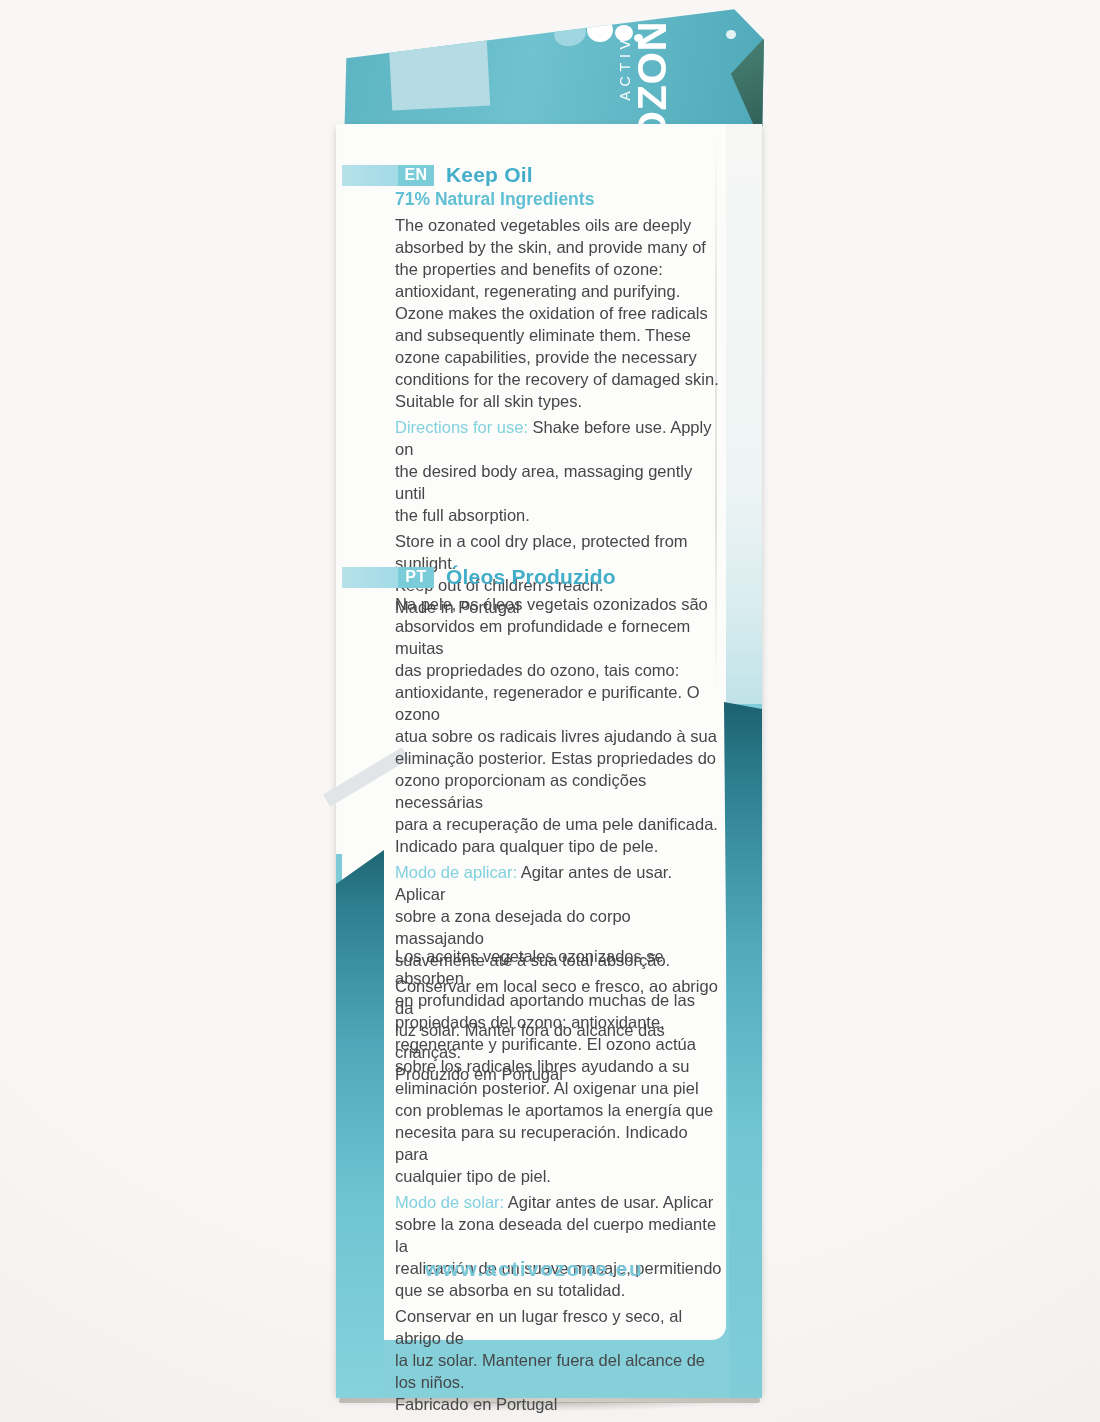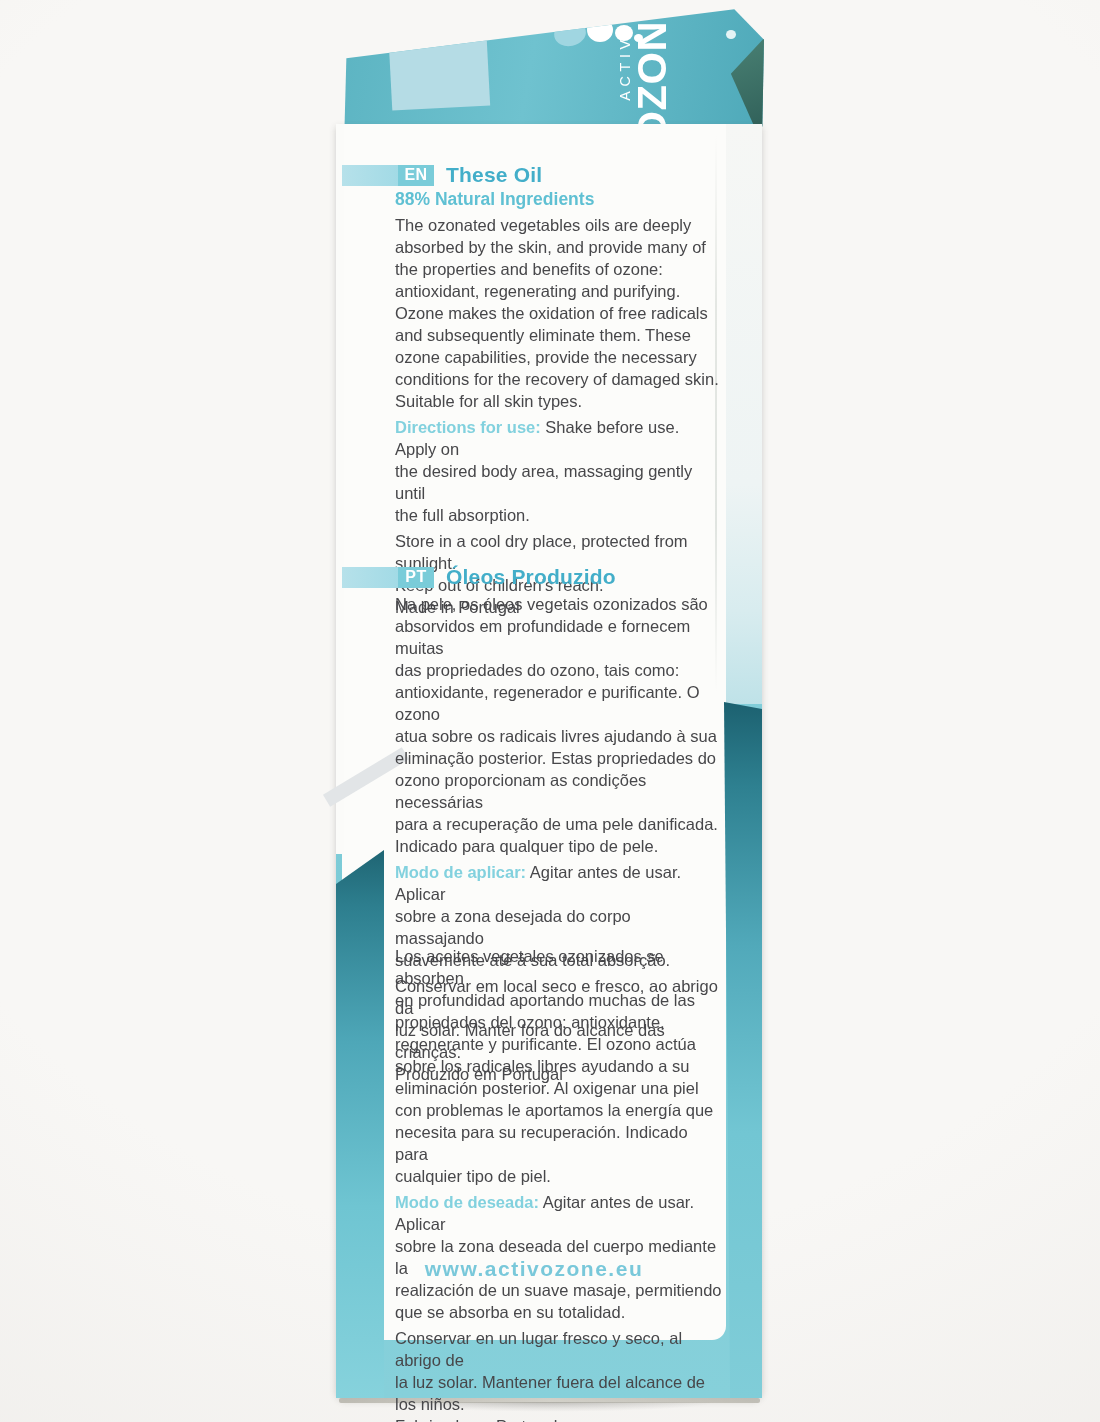--- a/index.html
+++ b/index.html
@@ -64,21 +64,21 @@
   .lang{position:absolute;left:0;width:384px;}
   .lang-en{top:39px;} .lang-pt{top:441px;} .lang-es{top:817px;}
   .head{display:flex;align-items:center;height:24px;}
   .band{width:92px;height:21px;display:flex;justify-content:flex-end;
     background:linear-gradient(90deg,#b6e1ea 0%,#a4dbe6 55%,#92d4e0 100%);}
   .chip{width:36px;height:21px;background:#7accd9;color:#fff;font-weight:700;font-size:16px;
     display:flex;align-items:center;justify-content:center;letter-spacing:.5px;}
   .title{margin:0 0 0 12px;font-size:21px;font-weight:700;color:#43aec9;letter-spacing:.2px;}
   .subtitle{margin:2px 0 0 53px;font-size:17.5px;font-weight:700;color:#5fc0d3;}
   .btext{margin:4px 16px 0 53px;width:328px;font-size:16.5px;line-height:22px;color:#47474a;white-space:pre-line;}
-  .dlabel{color:#82d1de;font-weight:700;}
+  .dlabel{color:#82d1de;font-weight:400;}
   .website{position:absolute;left:0;top:1133px;width:384px;text-align:center;
     font-size:21px;font-weight:700;color:#79c8da;letter-spacing:1.5px;}
 
   
   .bottom-edge{position:absolute;left:339px;top:1398px;width:421px;height:5px;opacity:.85;
     background:linear-gradient(90deg,#b6b4ab,#d0cec5 50%,#b9b7ae);border-radius:2px;}
   .ground-shadow{position:absolute;left:330px;top:1402px;width:440px;height:13px;
     background:radial-gradient(50% 100% at 50% 0,rgba(50,50,45,.22),rgba(0,0,0,0) 75%);}
 </style>
 </head>
@@ -113,23 +113,23 @@
     <div class="gray-stripe"></div>
     <div class="left-bar"></div>
 
     <div class="sections">
 
       <section class="lang lang-en">
         <div class="head">
           <span class="band">
             <span class="chip">EN</span>
           </span>
-          <h2 class="title">These Oil</h2>
+          <h2 class="title">Keep Oil</h2>
         </div>
-        <div class="subtitle">88% Natural Ingredients</div>
+        <div class="subtitle">71% Natural Ingredients</div>
         <p class="btext">The ozonated vegetables oils are deeply
 absorbed by the skin, and provide many of
 the properties and benefits of ozone:
 antioxidant, regenerating and purifying.
 Ozone makes the oxidation of free radicals
 and subsequently eliminate them. These
 ozone capabilities, provide the necessary
 conditions for the recovery of damaged skin.
 Suitable for all skin types.</p>
         <p class="btext"><span class="dlabel">Directions for use:</span><span> Shake before use. Apply on
@@ -167,21 +167,21 @@
       <section class="lang lang-es">
         <p class="btext">Los aceites vegetales ozonizados se absorben
 en profundidad aportando muchas de las
 propiedades del ozono: antioxidante,
 regenerante y purificante. El ozono actúa
 sobre los radicales libres ayudando a su
 eliminación posterior. Al oxigenar una piel
 con problemas le aportamos la energía que
 necesita para su recuperación. Indicado para
 cualquier tipo de piel.</p>
-        <p class="btext"><span class="dlabel">Modo de deseada:</span><span> Agitar antes de usar. Aplicar
+        <p class="btext"><span class="dlabel">Modo de solar:</span><span> Agitar antes de usar. Aplicar
 sobre la zona deseada del cuerpo mediante la
 realización de un suave masaje, permitiendo
 que se absorba en su totalidad.</span></p>
         <p class="btext">Conservar en un lugar fresco y seco, al abrigo de
 la luz solar. Mantener fuera del alcance de
 los niños.
 Fabricado en Portugal</p>
       </section>
 
       <div class="website">www.activozone.eu</div>

